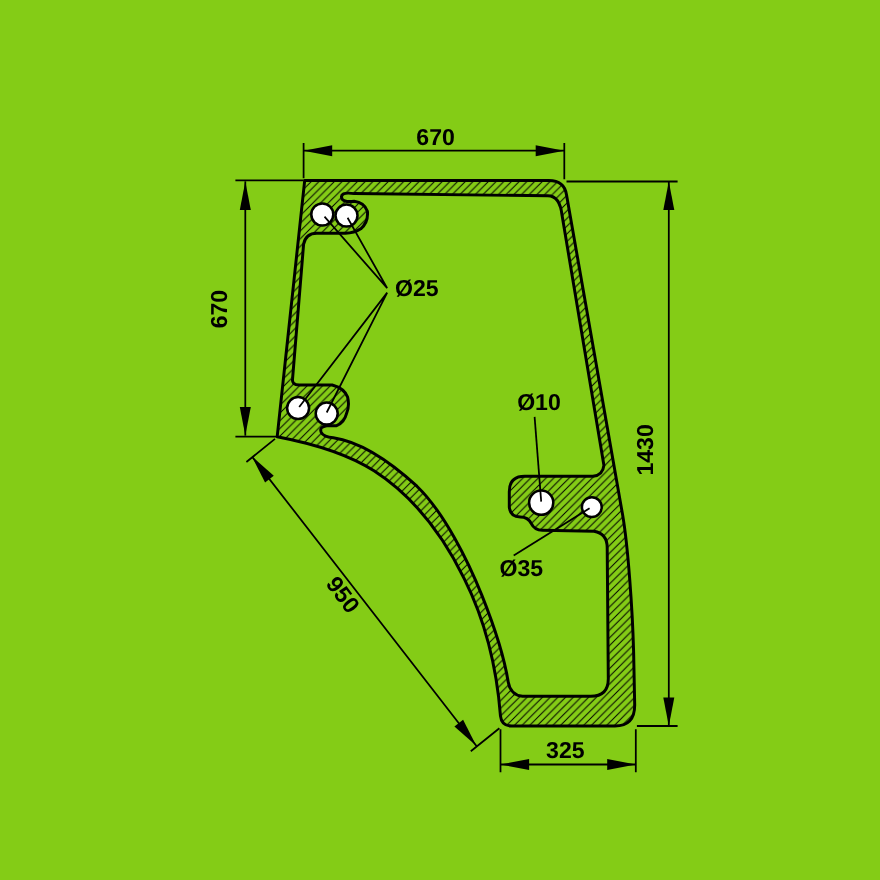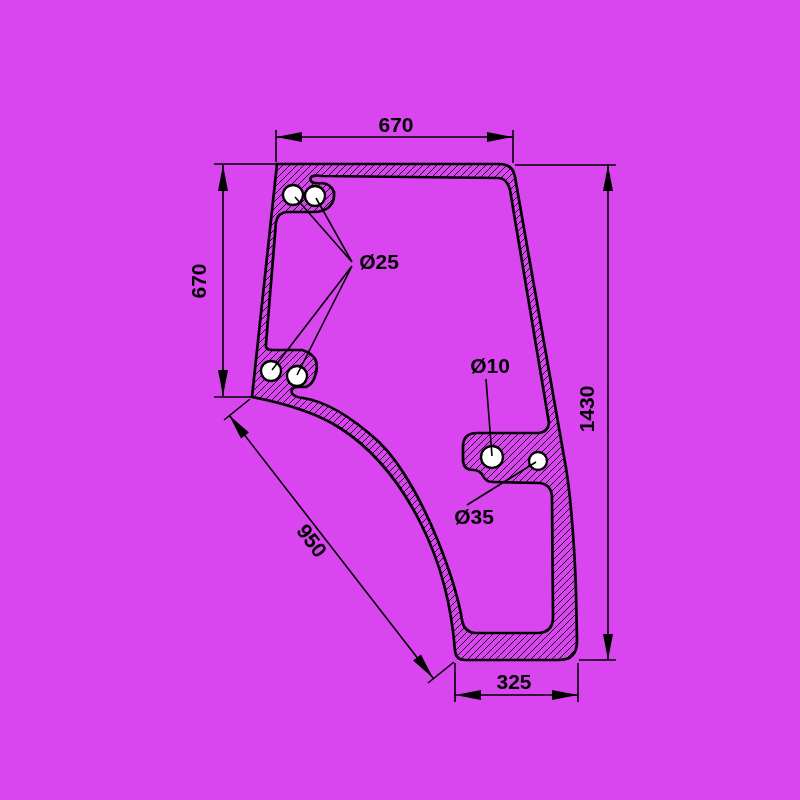--- a/index.html
+++ b/index.html
@@ -6,21 +6,21 @@
     margin: 0;
     padding: 0;
     width: 800px;
     height: 800px;
     background: #ffffff;
     font-family: "Liberation Sans", sans-serif;
   }
   .drawing-wrap {
     width: 800px;
     height: 800px;
-    background: #d946ef;
+    background: #84cc16;
   }
   svg { display: block; }
   .outline {
     fill: url(#hatch);
     fill-rule: evenodd;
     stroke: #000000;
     stroke-width: 2.7;
     stroke-linejoin: round;
   }
   .hole {

